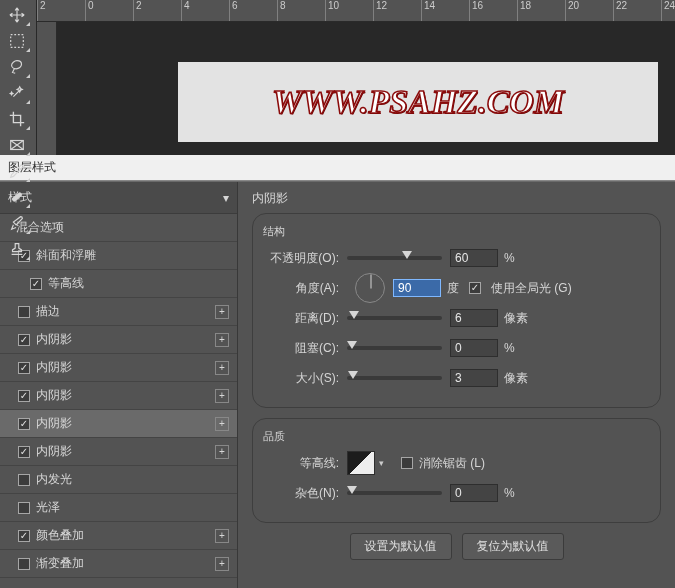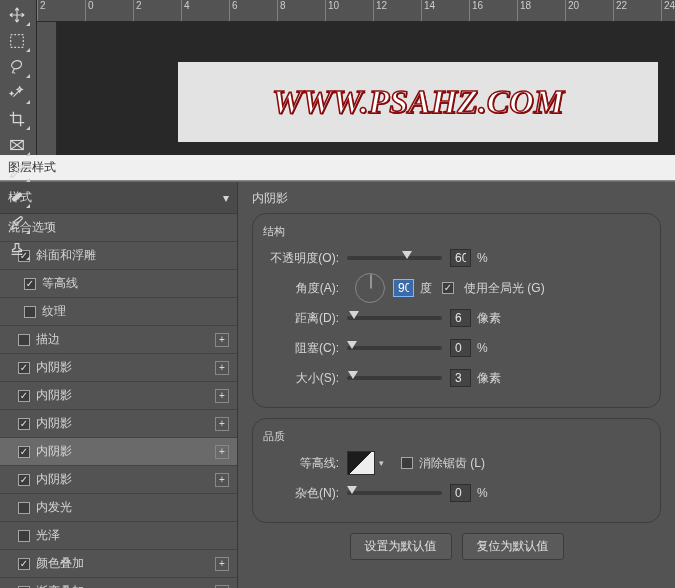--- a/index.html
+++ b/index.html
@@ -18,41 +18,41 @@
   .artboard-text { font-family: Georgia, "Times New Roman", serif; font-size:34px; font-weight:bold; font-style:italic; color:#fff; -webkit-text-stroke:1.6px #8a0b0b; text-stroke:1.6px #8a0b0b; text-shadow:1px 1px 0 #600;}
   
   .dialog-title { background:#f0f0f0; color:#333; padding:4px 8px; font-size:12px; border-bottom:1px solid #888;}
   
   .dialog-body { display:flex; background:#535353; height:410px; border-top:1px solid #6a6a6a;}
   
   .styles-panel { width:238px; border-right:1px solid #383838; display:flex; flex-direction:column;}
   .styles-header { padding:7px 8px; border-bottom:1px solid #3c3c3c; display:flex; justify-content:space-between; align-items:center; background:#4a4a4a;}
   .styles-header .dd { width:18px; text-align:right; cursor:pointer;}
   .style-row { padding:5px 8px; border-bottom:1px solid #444; display:flex; align-items:center; justify-content:space-between; cursor:pointer;}
-  .style-row.indent0 { padding-left:8px; }
+  .style-row.indent0 { padding-left:16px; }
   .style-row.indent1 { padding-left:18px; }
-  .style-row.indent2 { padding-left:24px; }
+  .style-row.indent2 { padding-left:30px; }
   .style-row.selected { background:#6a6a6a;}
   .style-row .left { display:flex; align-items:center; gap:6px;}
   .chk { width:12px; height:12px; border:1px solid #a6a6a6; background:#3c3c3c; display:inline-flex; align-items:center; justify-content:center; font-size:10px; line-height:1; color:#e0e0e0; flex-shrink:0;}
   .chk.checked::after { content:"✓"; }
   .fx-add { width:14px; height:14px; border:1px solid #888; display:flex; align-items:center; justify-content:center; font-size:10px; cursor:pointer;}
   
   .settings-panel { flex:1; padding:8px 14px; position:relative;}
   .section-title { font-size:12px; margin-bottom:6px; color:#d6d6d6;}
   .fieldset { border:1px solid #3e3e3e; border-radius:14px; padding:10px 14px; margin-bottom:10px;}
   .fieldset .legend { font-size:11px; color:#d6d6d6; margin-bottom:8px; margin-left:-4px;}
   .row { display:flex; align-items:center; margin-bottom:8px; height:22px;}
   .row-label { width:80px; text-align:right; padding-right:8px; font-size:12px;}
   .sel { background:#444; border:1px solid #333; color:#d6d6d6; padding:2px 18px 2px 6px; font-size:12px; width:100px; position:relative; cursor:pointer;}
   .sel::after { content:""; position:absolute; right:5px; top:7px; width:0; height:0; border-left:4px solid transparent; border-right:4px solid transparent; border-top:5px solid #ccc;}
   .color-chip { width:38px; height:18px; background:#808080; border:1px solid #333; margin-left:6px; cursor:pointer;}
   .slider { flex:0 0 95px; height:4px; background:#3a3a3a; border-radius:2px; position:relative; margin-right:8px;}
   .slider .thumb { position:absolute; top:-5px; width:0; height:0; border-left:5px solid transparent; border-right:5px solid transparent; border-top:8px solid #d6d6d6;}
-  .num-input { width:21px; height:18px; background:#444; border:1px solid #2e2e2e; color:#e6e6e6; font-size:12px; padding:1px 4px; text-align:left;}
+  .num-input { width:48px; height:18px; background:#444; border:1px solid #2e2e2e; color:#e6e6e6; font-size:12px; padding:1px 4px; text-align:left;}
   .num-input.focused { background:#3b6aa8; border:1px solid #7fb8ff; color:#fff;}
   .unit { margin-left:6px; font-size:12px; color:#d6d6d6;}
   .angle-dial { width:30px; height:30px; border:1px solid #888; border-radius:50%; position:relative; margin:0 8px; background:#535353;}
   .angle-dial::after { content:""; position:absolute; top:14px; left:15px; width:14px; height:1px; background:#d6d6d6; transform-origin:left center; transform:rotate(-90deg);}
   .contour-chip { width:28px; height:24px; border:1px solid #2e2e2e; background:linear-gradient(135deg,#1c1c1c 0%,#1c1c1c 50%,#eee 50%,#eee 100%); margin-right:4px; cursor:pointer;}
   .dd-tiny { width:12px; font-size:9px; color:#ccc; margin-right:10px; cursor:pointer;}
   
   .btn-row { display:flex; gap:10px; justify-content:center; margin-top:8px;}
   .btn { background:#5a5a5a; border:1px solid #3b3b3b; color:#e0e0e0; padding:4px 14px; font-size:12px; border-radius:3px; cursor:pointer;}
 </style>
@@ -173,26 +173,20 @@
             <span class="chk checked"></span>
             <span>斜面和浮雕</span>
           </div>
         </div>
         <div class="style-row indent2">
           <div class="left">
             <span class="chk checked"></span>
             <span>等高线</span>
           </div>
         </div>
-        <div class="style-row indent2">
-          <div class="left">
-            <span class="chk"></span>
-            <span>纹理</span>
-          </div>
-        </div>
         <div class="style-row indent1">
           <div class="left">
             <span class="chk"></span>
             <span>描边</span>
           </div>
           <span class="fx-add">+</span>
         </div>
         <div class="style-row indent1">
           <div class="left">
             <span class="chk checked"></span>

